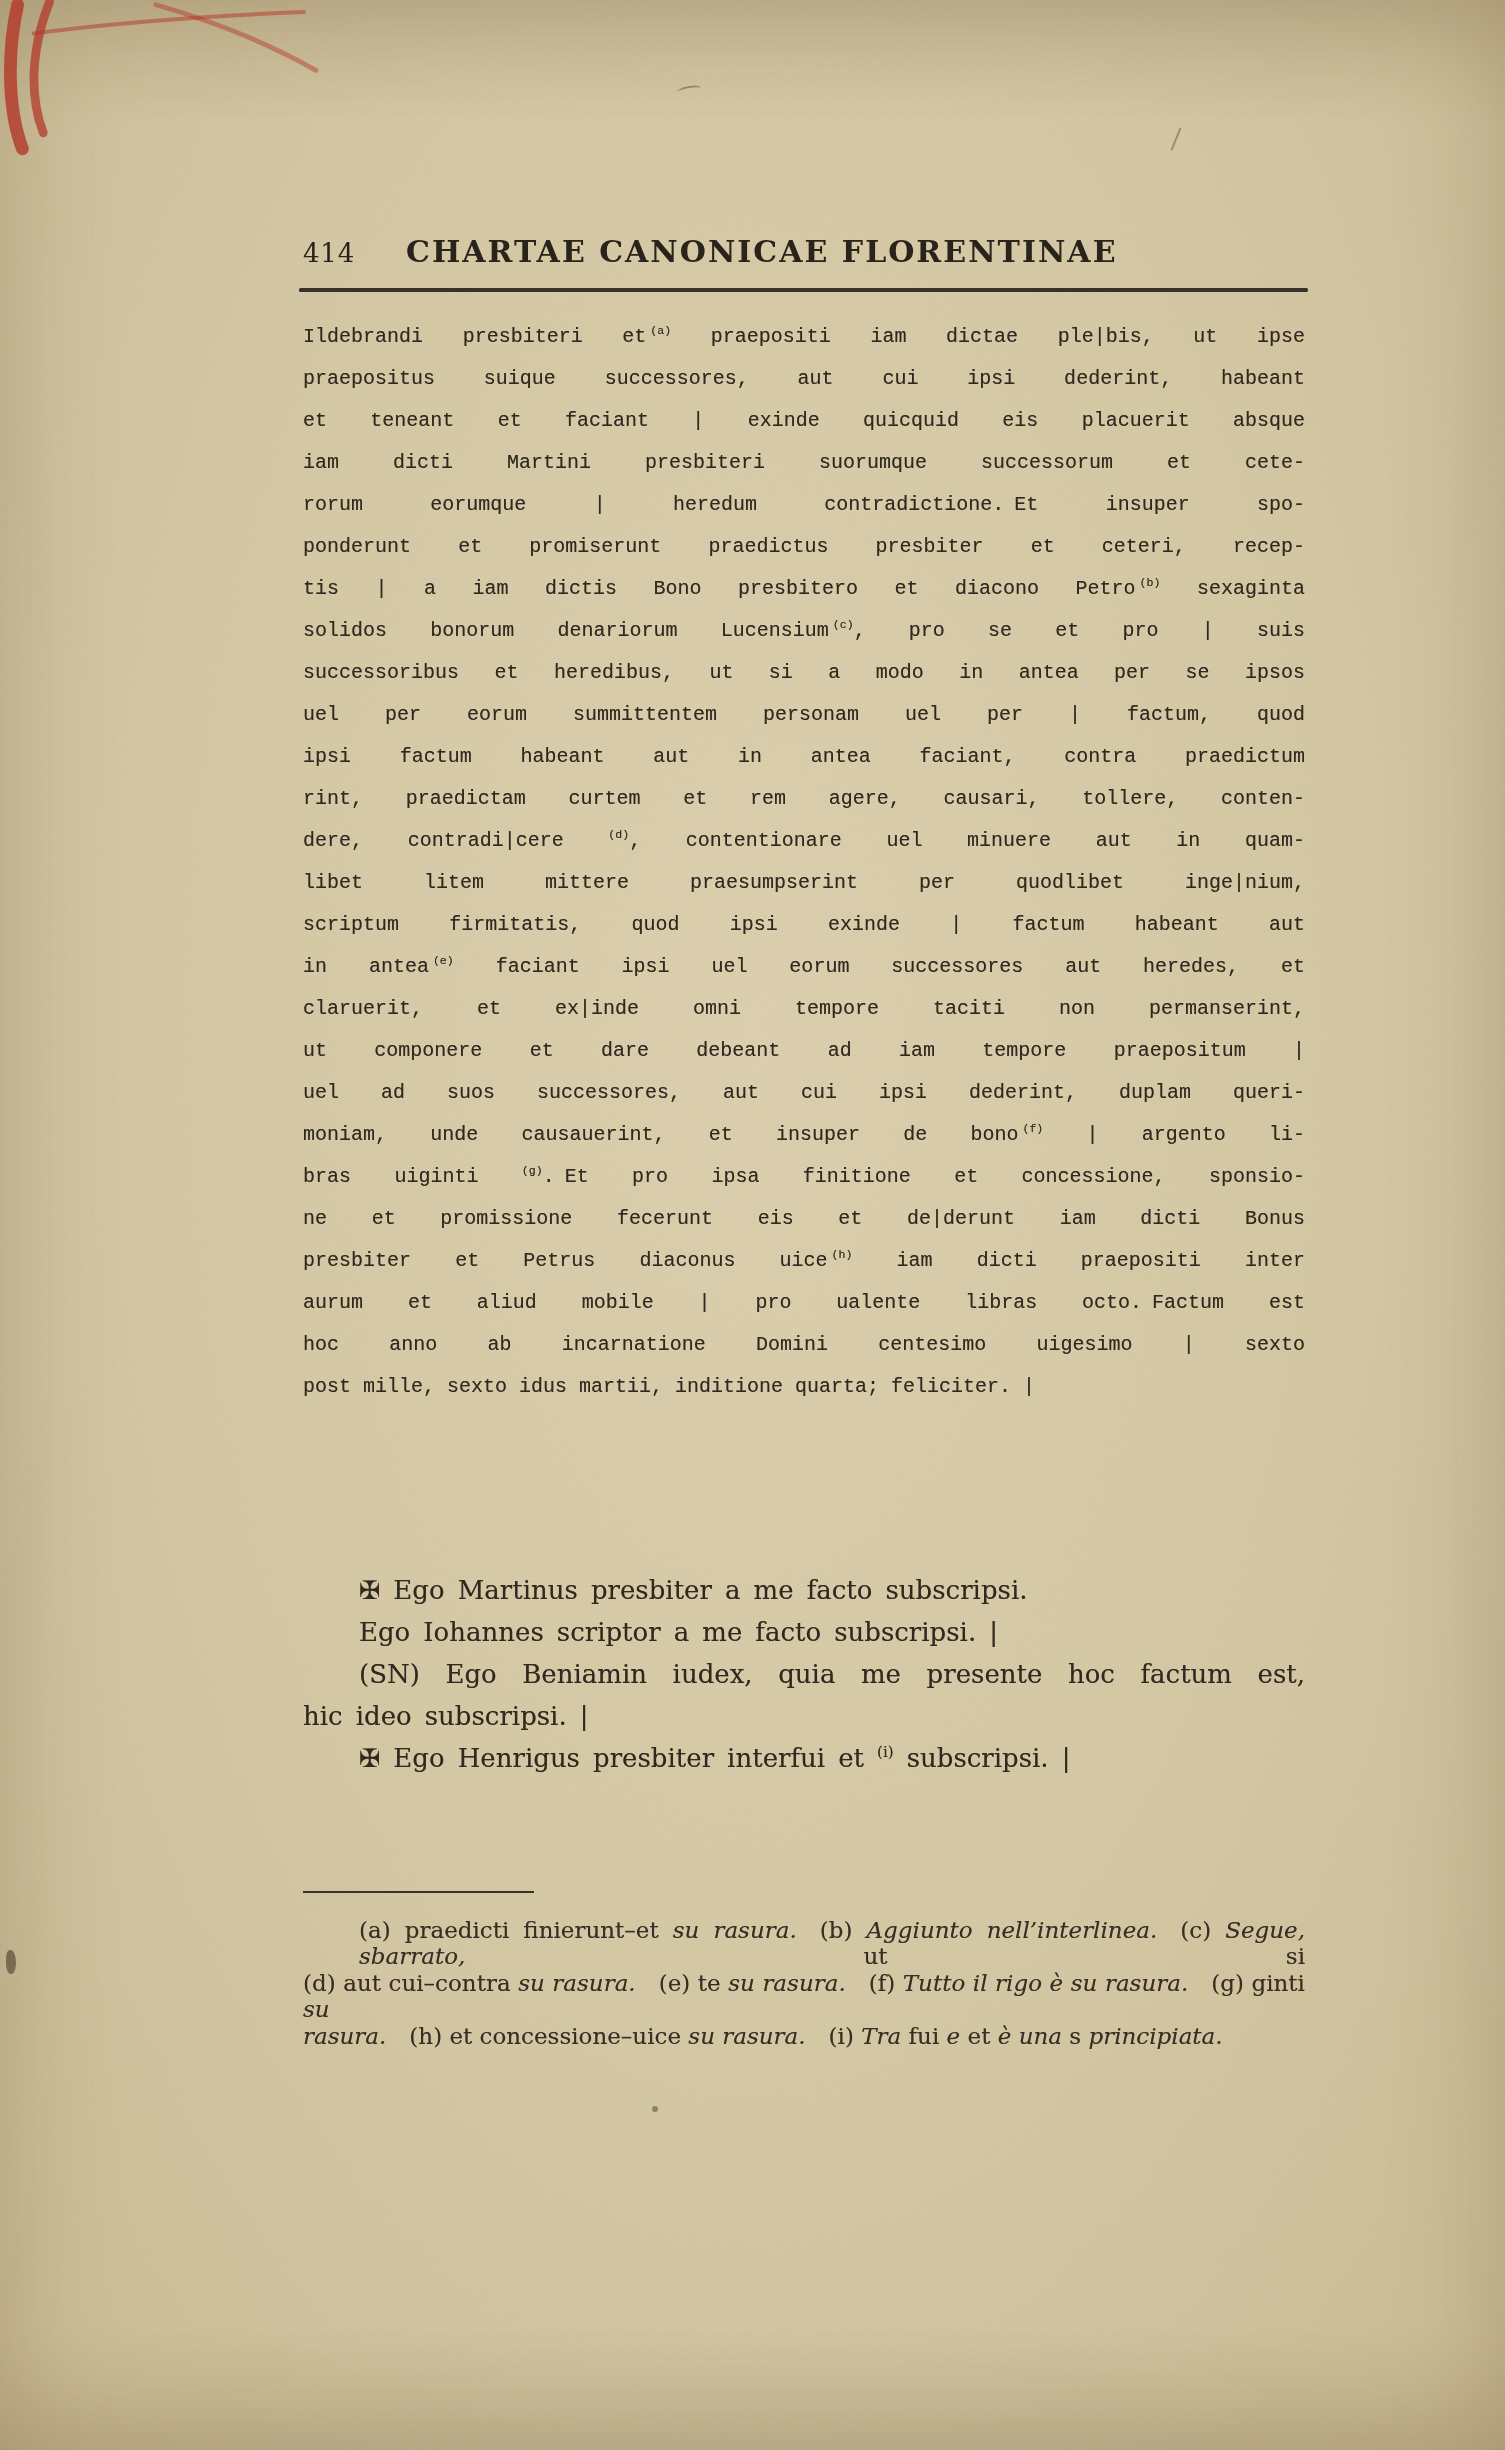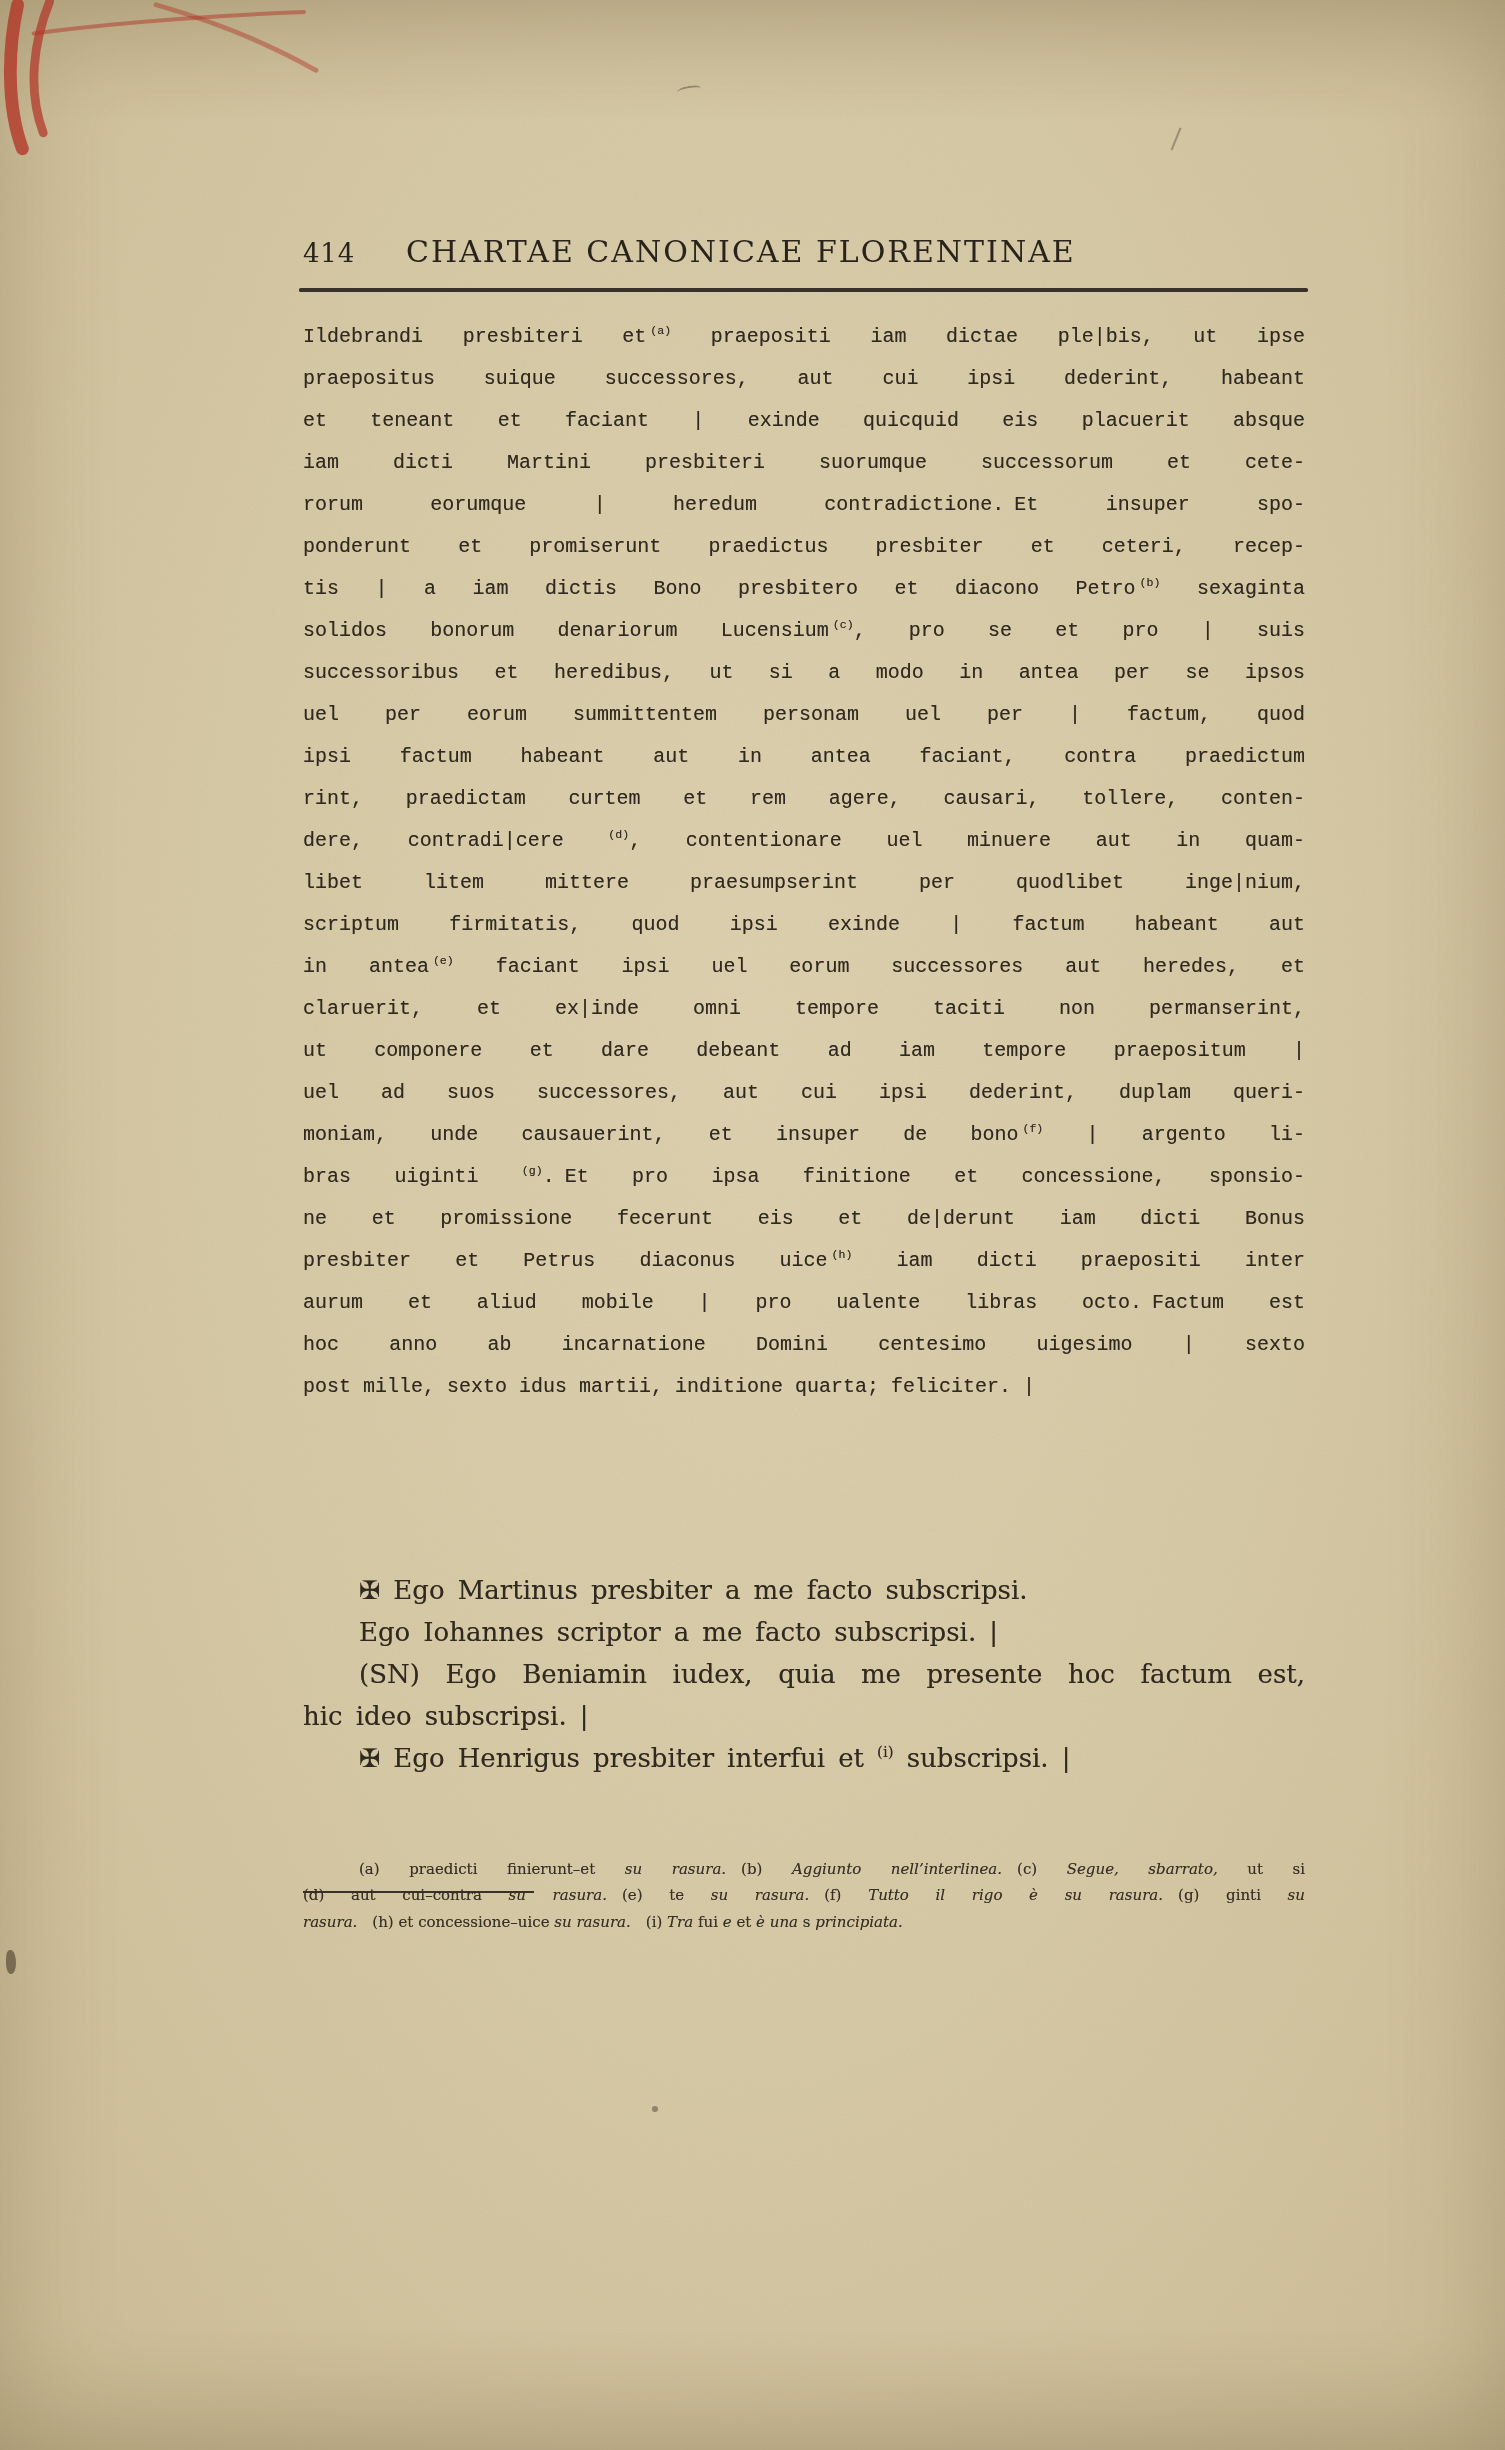--- a/index.html
+++ b/index.html
@@ -25,29 +25,29 @@
   .stray2 { top:127px; left:1175px; width:2.4px; height:24px;
             background:rgba(95,88,70,.5); transform:rotate(22deg); }
   .speck1 { top:1950px; left:6.4px; width:9.6px; height:24px;
             background:rgba(62,50,36,.55); border-radius:40% 60% 50% 50%; }
   .speck2 { top:2106px; left:652px; width:5.6px; height:6.4px;
             background:rgba(62,50,36,.45); border-radius:50%; }
 
   .header { position:absolute; top:234px; left:303px; width:1002px;
             display:flex; align-items:baseline; color:#29231c; }
   .pagenum { font-size:26px; letter-spacing:0.8px; }
-  .title   { font-size:30px; letter-spacing:2px; margin-left:51px; }
+  .title   { font-size:30px; letter-spacing:2px; margin-left:51px;font-weight:bold; }
   .header-rule { position:absolute; top:288px; left:299px; width:1009px; height:4px;
                  background:#38322a; border-radius:1.6px; }
 
   .textblock { position:absolute; left:303px; width:1002px;
                text-shadow:0 0 0.5px rgba(48,38,22,.45); }
   .body-text { top:316px;  font-size:20px; line-height:42px;font-family:Liberation Mono, monospace; }
   .subs      { top:1569px; font-size:26px; line-height:42px; word-spacing:4.8px; }
-  .footnotes { top:1856px; font-size:15px; line-height:26.4px; color:#362f25; width:1002px; }
+  .footnotes { top:1917px; font-size:23px; line-height:26.4px; color:#362f25; width:1002px; }
 
   .line { text-align:left; white-space:normal; }
   .line.just { text-align:justify; text-align-last:justify; }
   .line.indent { padding-left:56px; }
 
   sup { font-size:.58em; line-height:0; letter-spacing:0; }
   em  { font-style:italic; }
   .signum { font-family:"DejaVu Sans","Liberation Sans",sans-serif; font-weight:bold; font-size:.98em; }
 
   .fn-rule { position:absolute; top:1891px; left:303px; width:231px; height:2.4px; background:#38322a; }

